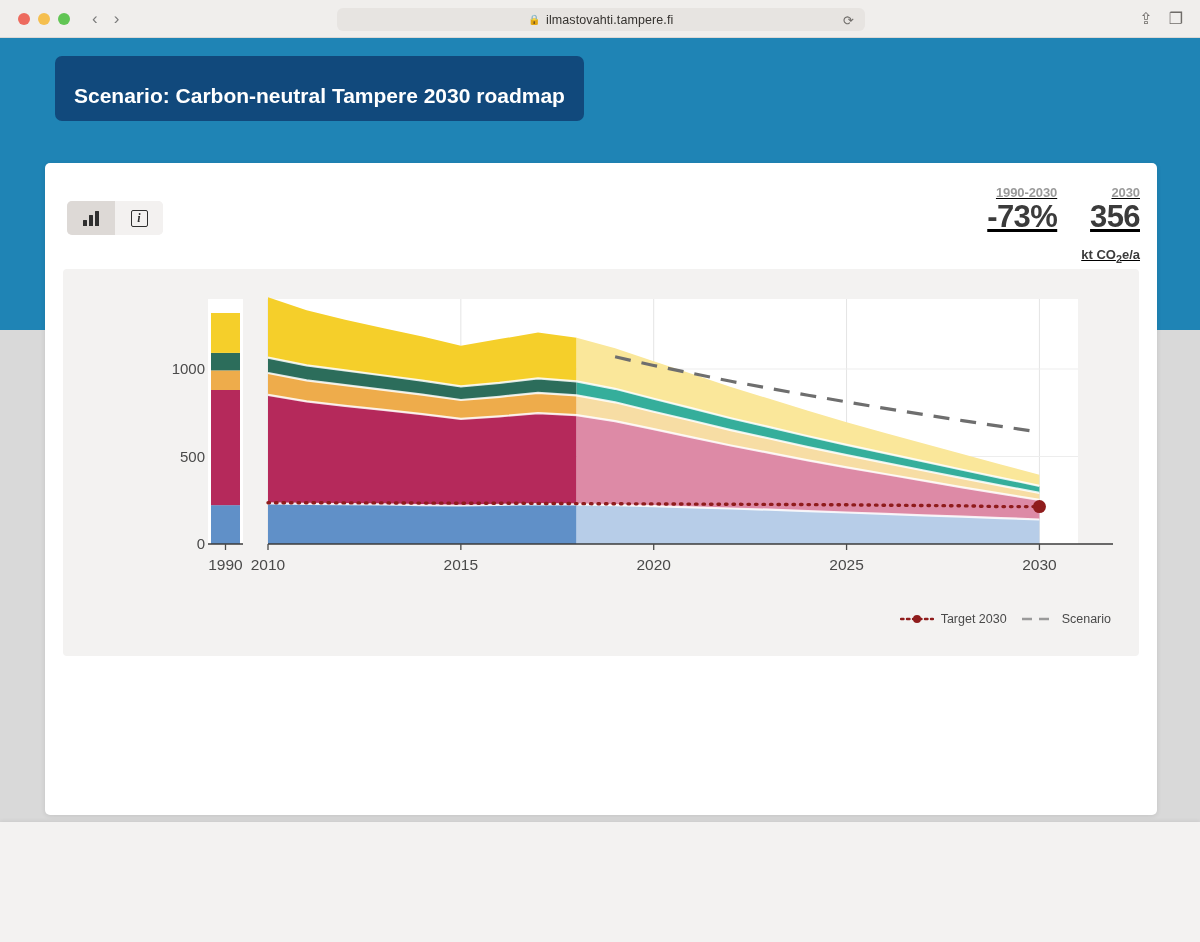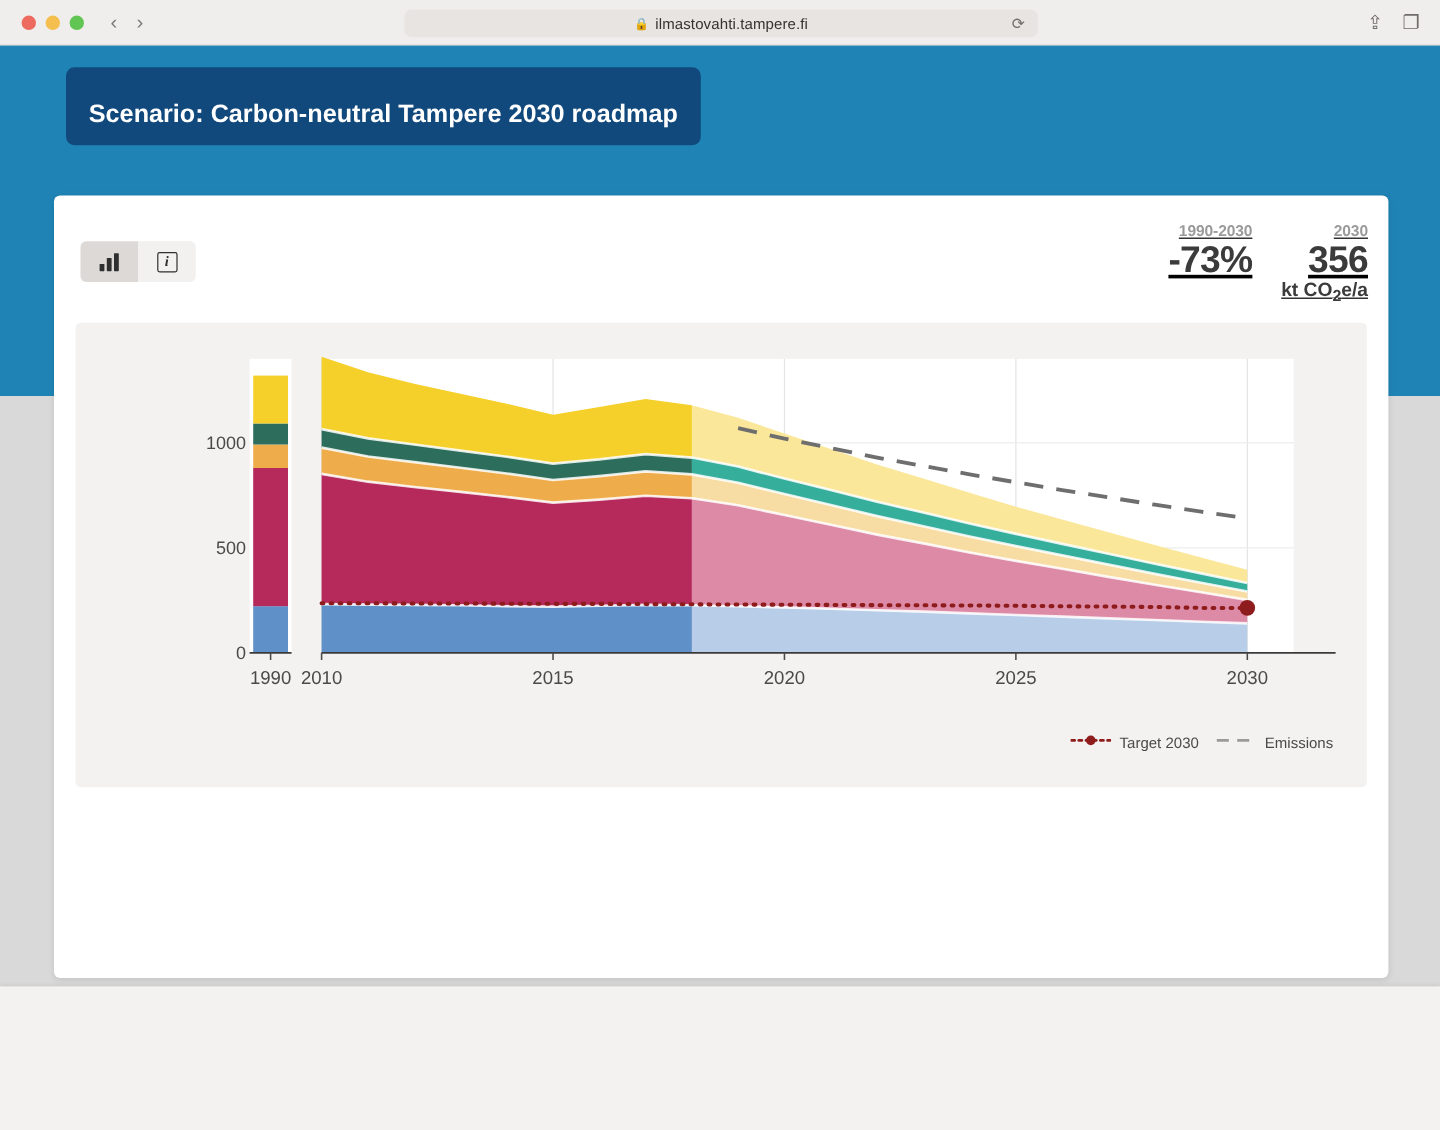--- a/index.html
+++ b/index.html
@@ -78,33 +78,33 @@
   .info-ico {
     width: 17px; height: 17px; border: 1.6px solid #2f2f2f; border-radius: 2px;
     font-size: 12px; font-style: italic; font-weight: bold; color: #2f2f2f;
     display: flex; align-items: center; justify-content: center; font-family: "Liberation Serif", serif;
   }
 
   .stats { position: absolute; right: 17px; top: 22px; display: flex; gap: 24px; text-decoration: underline; }
   .stat { text-align: right; }
   .stat-label { font-size: 13px; color: #9a9a9a; font-weight: bold; letter-spacing: -.1px; }
   .stat-value { font-size: 31px; font-weight: bold; color: #3b3b3b; line-height: 1.08; letter-spacing: -.6px; text-align: right; }
-  .stat-unit { font-size: 16px; font-weight: bold; color: #3b3b3b; margin-top: 1px; }
+  .stat-unit { font-size: 13px; font-weight: bold; color: #3b3b3b; margin-top: 14px; }
 
   .plot-area {
     position: absolute; left: 18px; top: 106px; width: 1076px; height: 387px;
     background: #f3f2f1; border-radius: 4px;
   }
   .svgwrap { position: absolute; inset: 0; }
   .legend {
     position: absolute; right: 28px; bottom: 30px;
     display: flex; align-items: center; gap: 14px;
     font-size: 12.5px; color: #4a4a4a;
   }
-  .legend-item { display: flex; gap: 7px; }
+  .legend-item { display: flex; align-items: center; gap: 7px; }
 
   
   .bottom {
     position: absolute; left: 0; bottom: 0; width: 1200px; height: 120px;
     background: #f3f2f1; box-shadow: 0 -1px 4px rgba(0,0,0,.07);
   }
 </style>
 </head>
 <body>
 
@@ -226,21 +226,21 @@
           <svg width="34" height="10">
             <line x1="1" y1="5" x2="33" y2="5" stroke="#8f1c1c" stroke-width="2.4" stroke-dasharray="2.5 3.5" stroke-linecap="round"></line>
             <circle cx="17" cy="5" r="4" fill="#8f1c1c"></circle>
           </svg>
           <span>Target 2030</span>
         </div>
         <div class="legend-item">
           <svg width="34" height="10">
             <line x1="1" y1="5" x2="33" y2="5" stroke="#9a9a9a" stroke-width="2.4" stroke-dasharray="10 7"></line>
           </svg>
-          <span>Emissions</span>
+          <span>Scenario</span>
         </div>
       </div>
     </div>
 
   </div>
 
   <div class="bottom">
     
     
 

